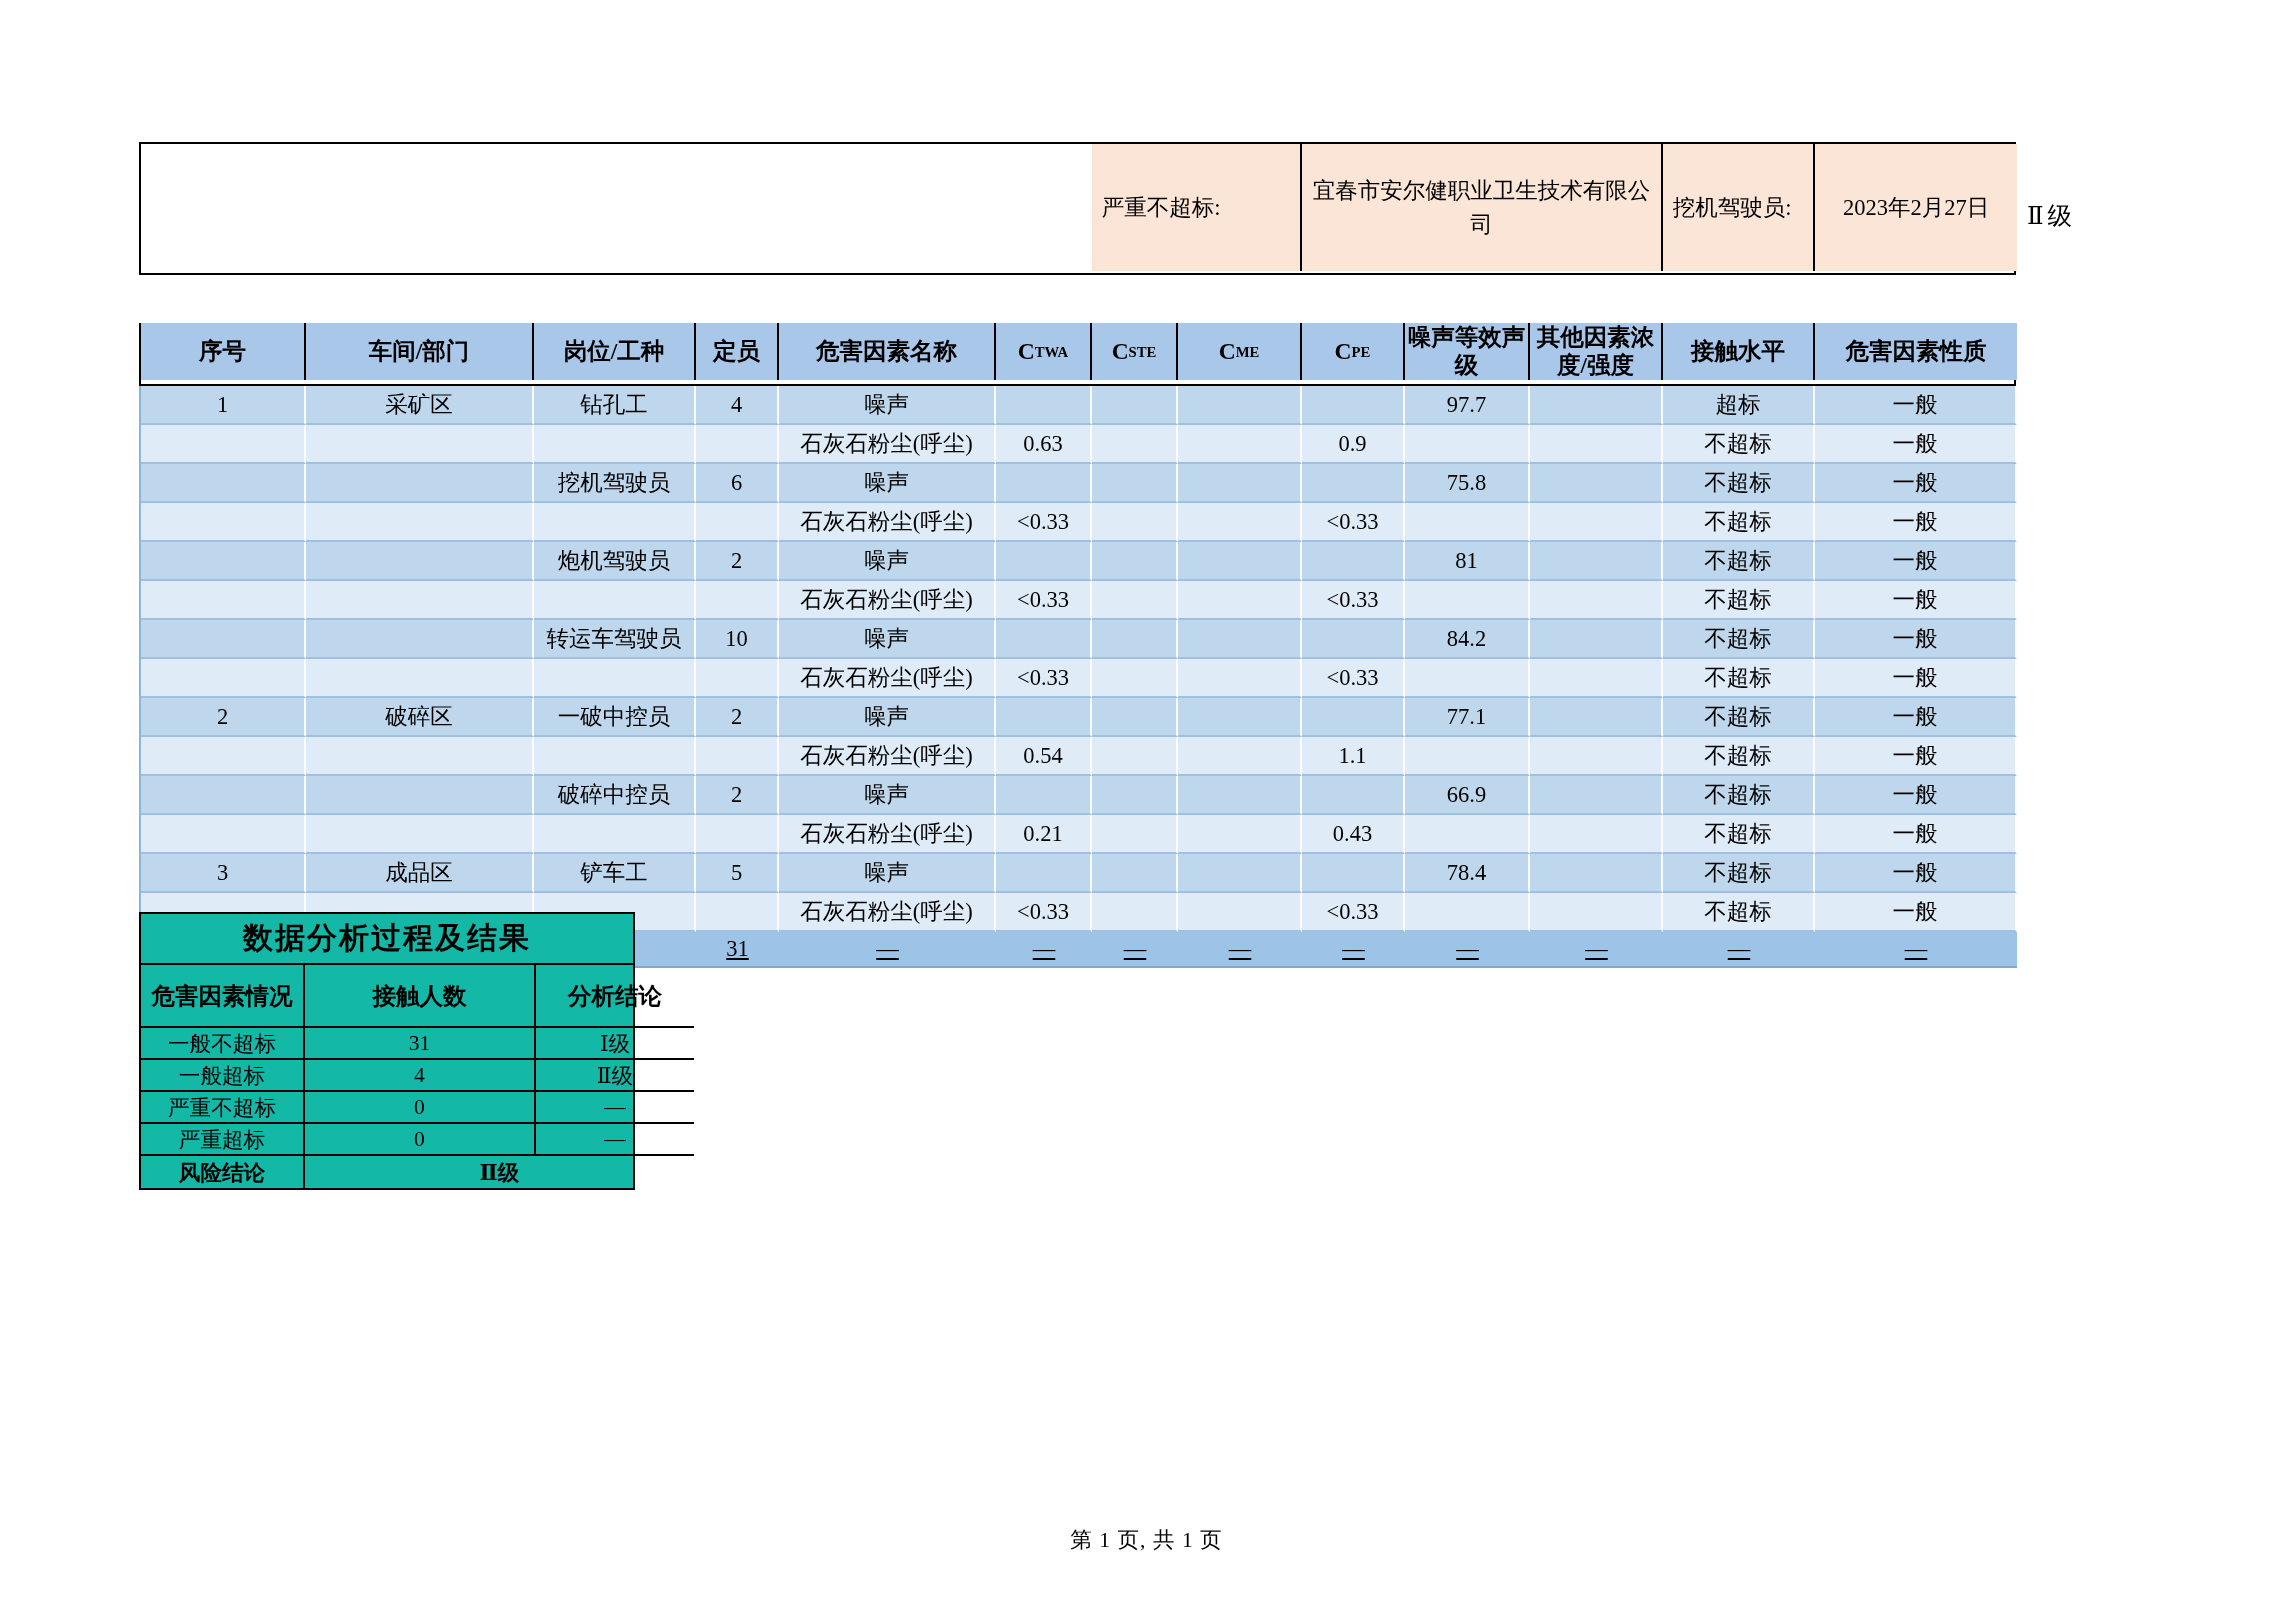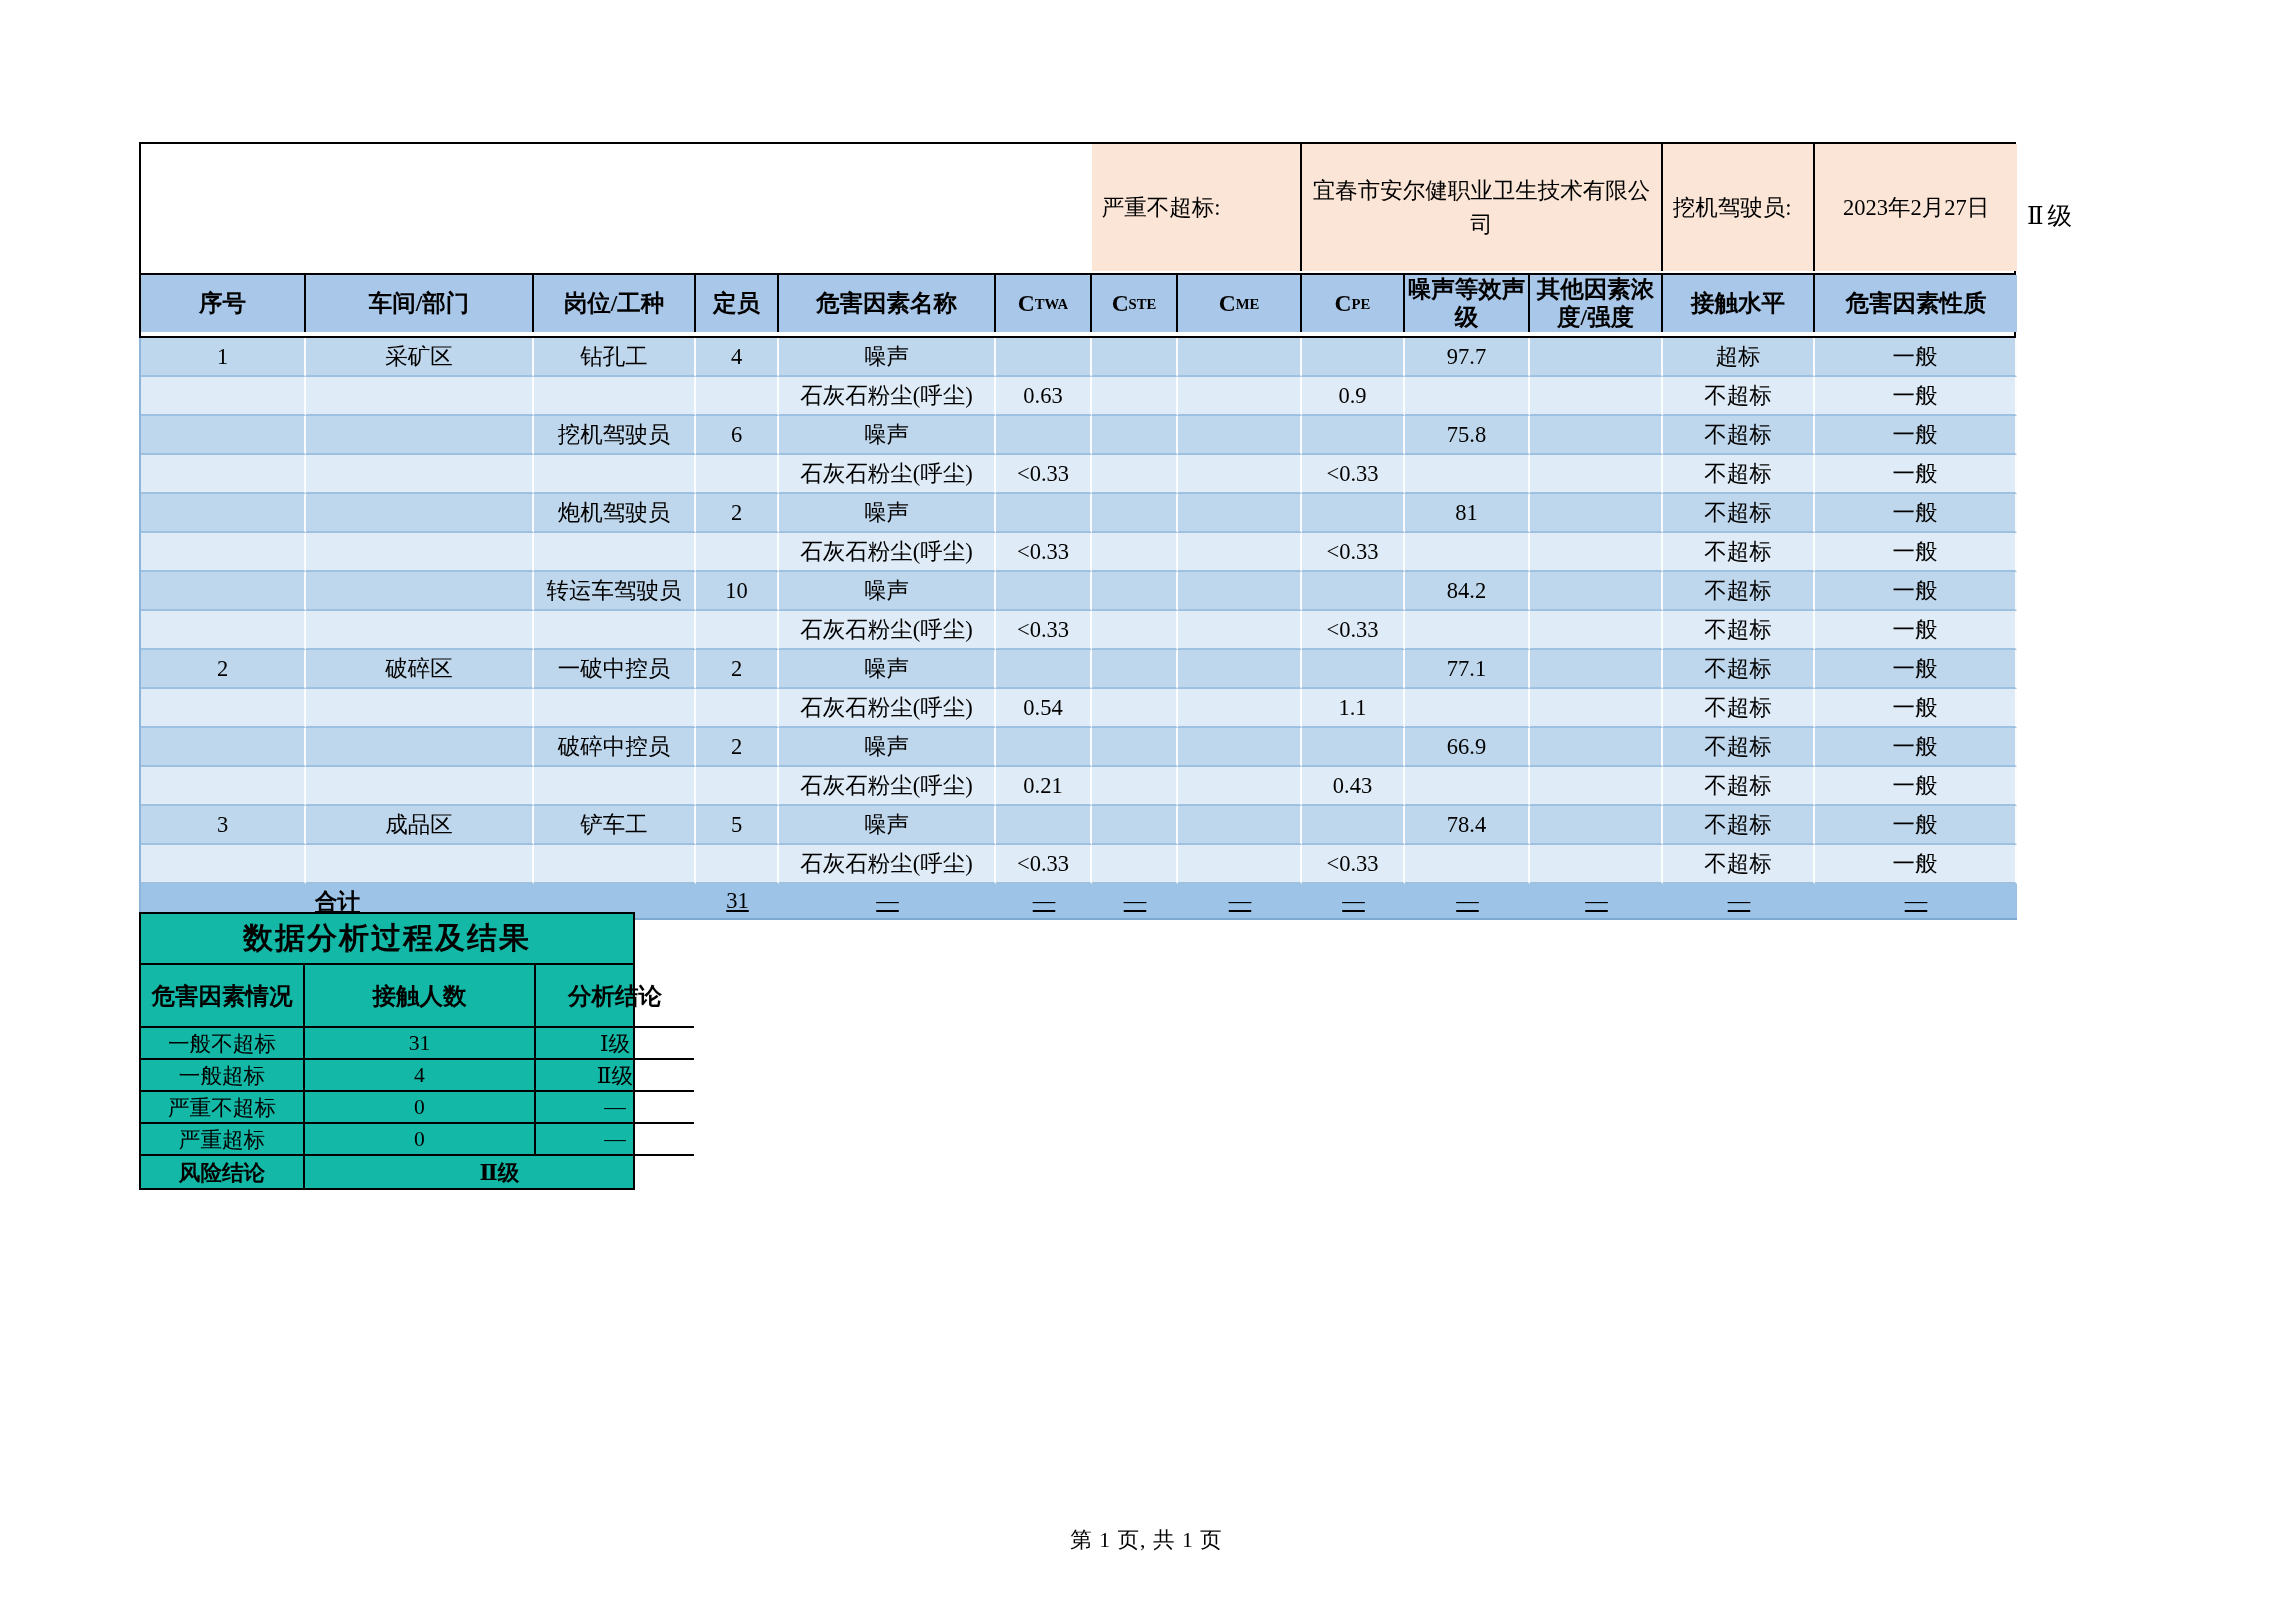--- a/index.html
+++ b/index.html
@@ -24,21 +24,21 @@
     text-align: center; border-right: 2.9px solid #000;
   }
   .band-top .tcell:last-child { border-right: none; }
   .cell-main-title { grid-column: 1 / span 6; background: #ffffff; font-weight: bold; font-size: 32px; line-height: 1.6; padding: 0 29px; }
   .cell-agency-label { grid-column: 7 / span 2; background: #fbe5d6; font-size: 22.5px; justify-content: flex-start !important; text-align: left; padding-left: 9.8px; }
   .cell-agency-name  { grid-column: 9 / span 3; background: #fbe5d6; font-size: 22.5px; line-height: 1.5; padding: 0 4px; }
   .cell-date-label   { grid-column: 12; background: #fbe5d6; font-size: 22.5px; justify-content: flex-start !important; text-align: left; padding-left: 9.8px; }
   .cell-date-value   { grid-column: 13; background: #fbe5d6; font-size: 22.5px; }
 
   
-  .band-cols { border: 2.9px solid #000; border-top: none; height: 63px; grid-template-rows: 57px; }
+  .band-cols { border: 2.9px solid #000; border-top: none; height: 63px; grid-template-rows: 57px; margin-top: 48px; }
   .band-cols .hcell {
     background: #a9c7e8; font-weight: bold; font-size: 23.5px; line-height: 1.15;
     display: flex; align-items: center; justify-content: center; text-align: center;
     border-right: 2.9px solid #000; padding: 0 2px;
   }
   .band-cols .hcell:last-child { border-right: none; }
   .band-cols sub { font-size: 14.7px; font-weight: bold; vertical-align: sub; line-height: 0; }
 
   
   .band-body { border-left: 2.9px solid #8db4d9; grid-template-rows: repeat(14, 39px) 36px; }

